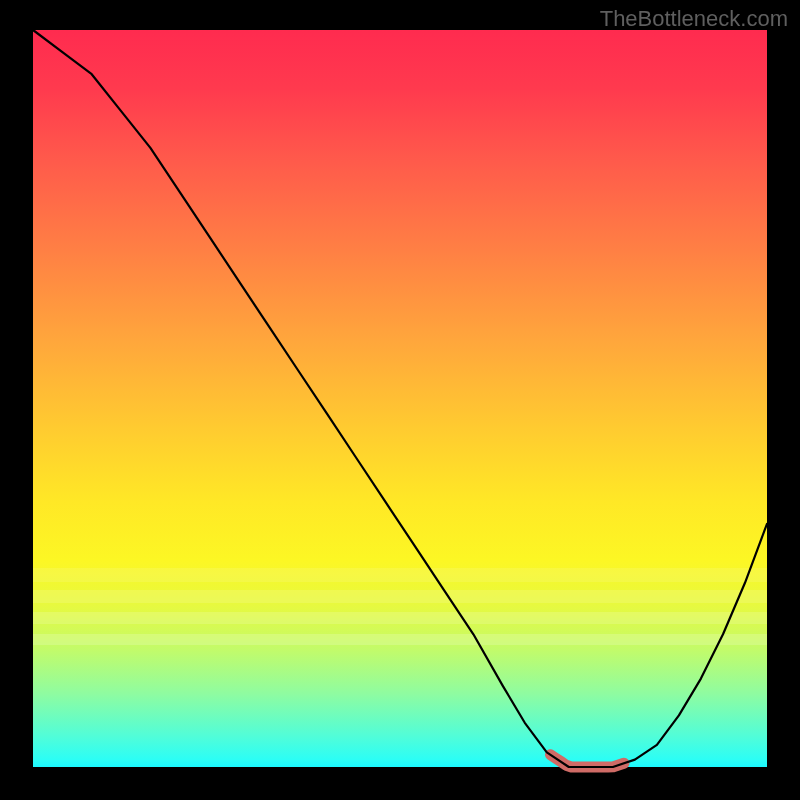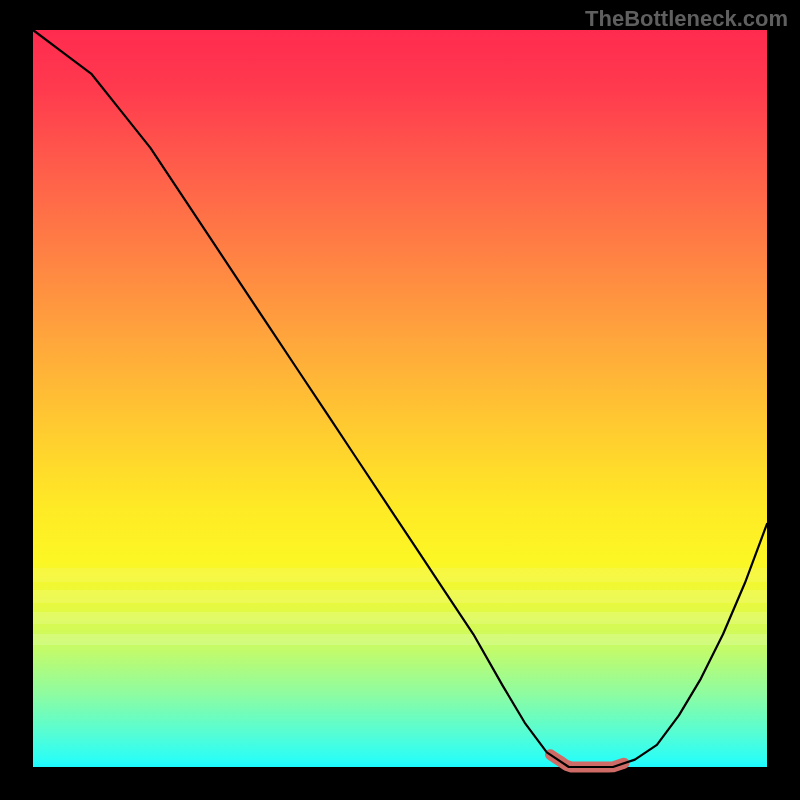--- a/index.html
+++ b/index.html
@@ -1,17 +1,17 @@
 <!DOCTYPE html>
 <html><head>
 <meta charset="utf-8">
 <style>
   * { margin: 0; padding: 0; box-sizing: border-box; }
   body { width: 800px; height: 800px; background: #000; position: relative; font-family: Arial, sans-serif; }
-  .watermark { position: absolute; top: 6px; right: 12px; color: #5f5f5f; font-size: 22px; font-weight: 700; z-index: 10; }
+  .watermark { position: absolute; top: 6px; right: 12px; color: #5f5f5f; font-size: 22px; font-weight: 400; z-index: 10; }
   .plot-area { position: absolute; left: 33px; top: 30px; width: 734px; height: 737px; }
   .gradient-bg { position: absolute; inset: 0; background: linear-gradient(to bottom,
       #ff2b4f 0%,
       #ff3a4e 8%,
       #ff5b4b 18%,
       #ff8044 30%,
       #ffa63c 42%,
       #ffcb30 54%,
       #ffe826 64%,
       #fcf724 72%,

